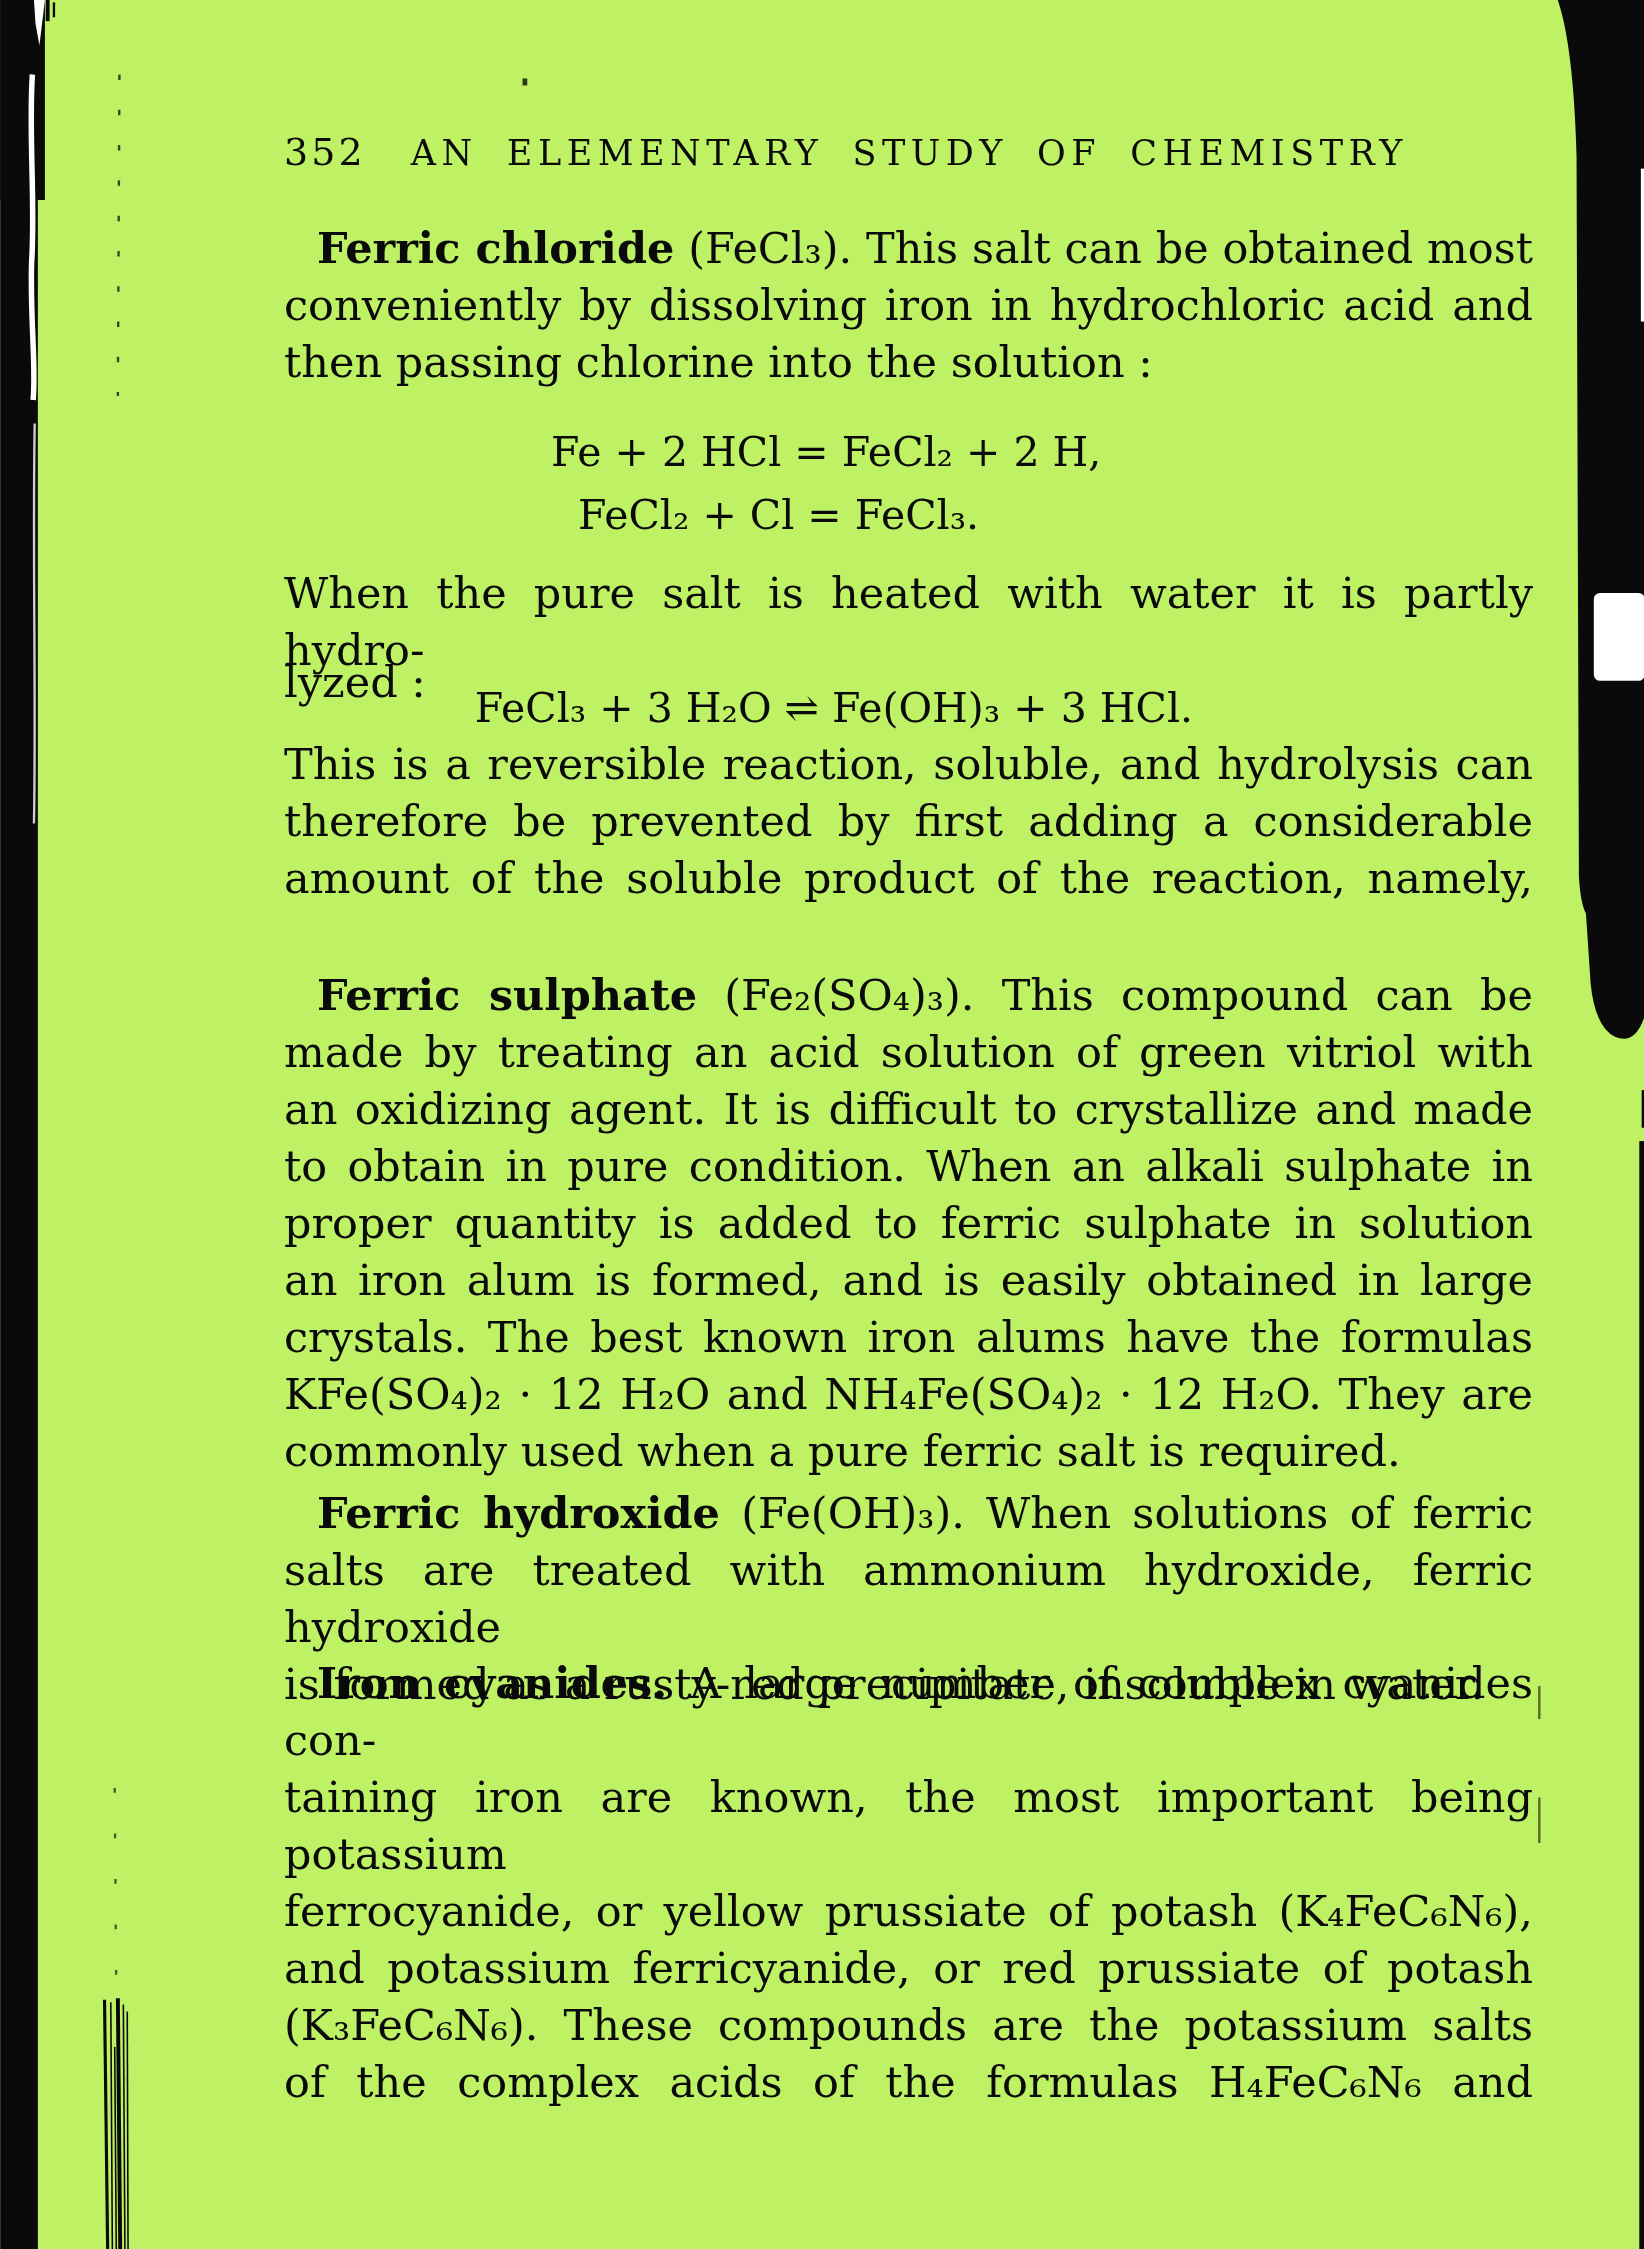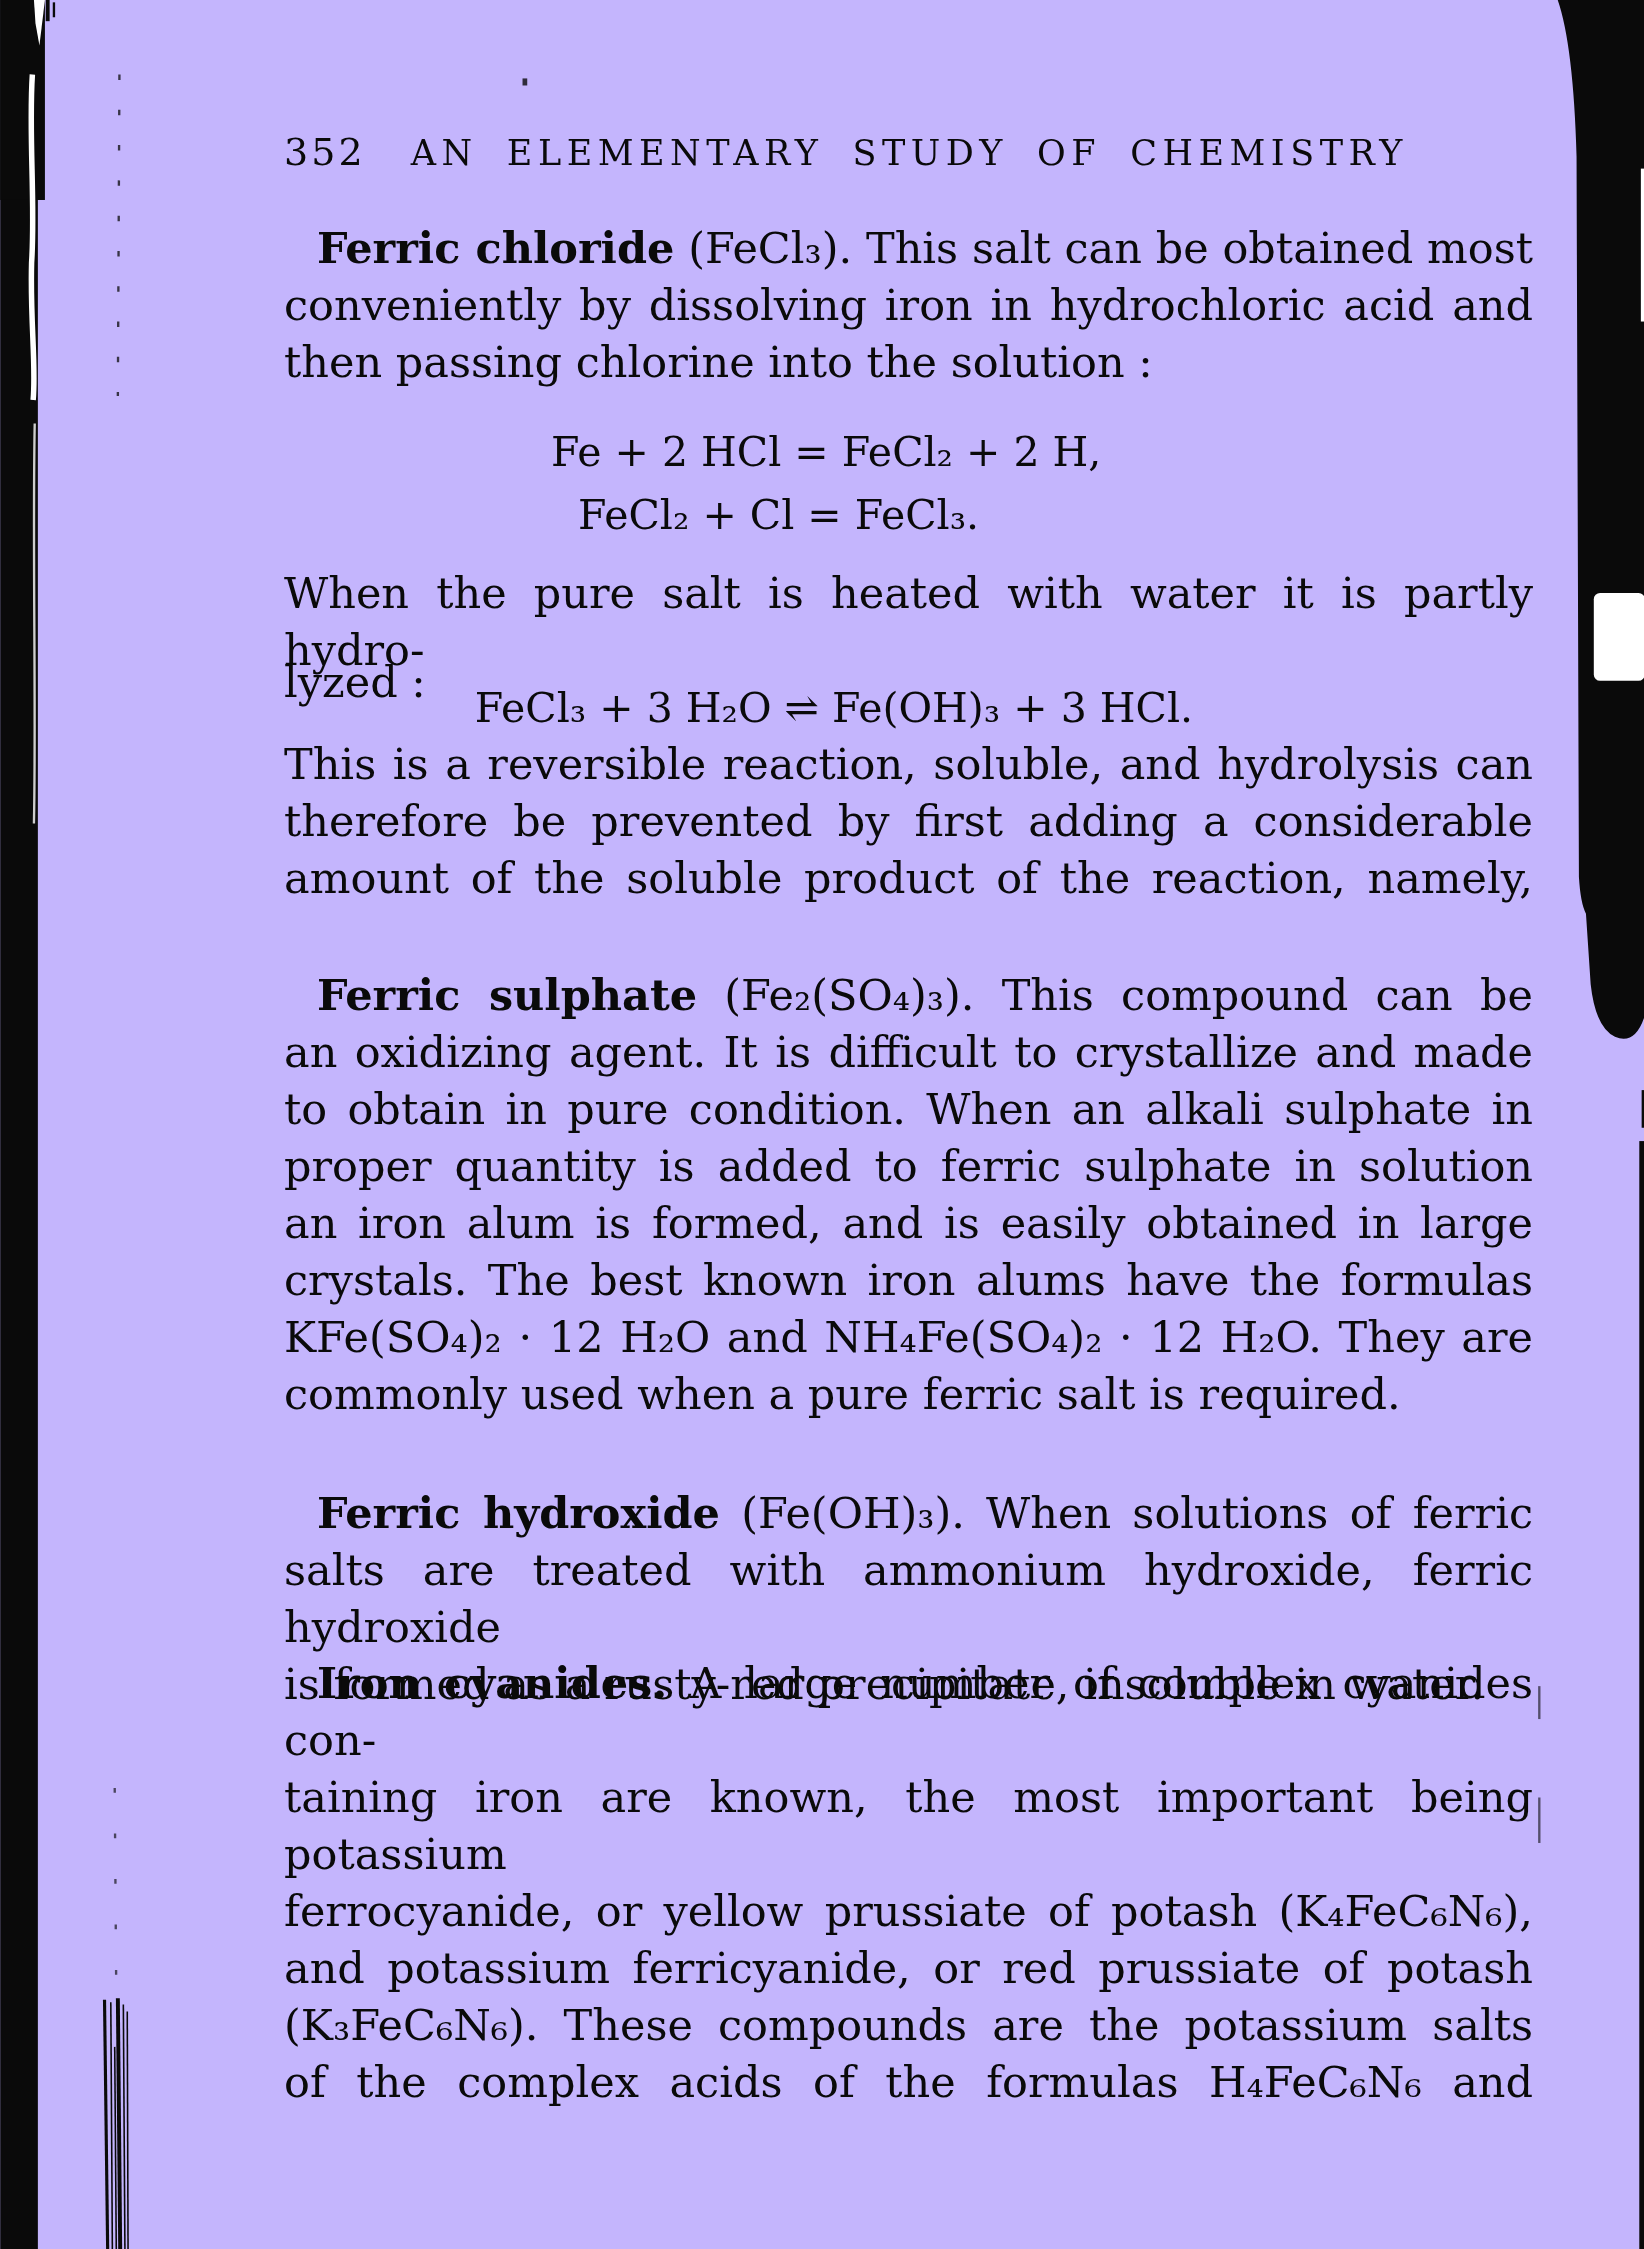--- a/index.html
+++ b/index.html
@@ -1,19 +1,19 @@
 <!DOCTYPE html>
 <html style="font-size:12.5px"><head>
 <meta charset="utf-8">
 <style>
   html,body{margin:0;padding:0;background:#e8e8e8;}
   .page{
     position:relative;
     width:1645px;height:2250px;
-    background:#c4b5fd;
+    background:#bef264;
     overflow:hidden;
     font-family:"DejaVu Serif","Liberation Serif",serif;
     color:#0a0a0a;
   }
   .artifacts{position:absolute;left:0;top:0;width:1645px;height:2250px;pointer-events:none;}
   .abs{position:absolute;}
   .header{
     position:absolute;left:284px;top:130px;width:1249px;
     white-space:nowrap;
   }
@@ -92,20 +92,21 @@
   </div>
 
   <div class="bodycol" style="top:736px">
     <div class="ln jl">This is a reversible reaction, soluble, and hydrolysis can</div>
     <div class="ln jl">therefore be prevented by first adding a considerable</div>
     <div class="ln jl">amount of the soluble product of the reaction, namely,</div>
   </div>
 
   <div class="bodycol" style="top:967px">
     <div class="ln jl ind"><b>Ferric sulphate</b><span> (Fe₂(SO₄)₃).  This compound can be</span></div>
+    <div class="ln jl">made by treating an acid solution of green vitriol with</div>
     <div class="ln jl">an oxidizing agent.  It is difficult to crystallize and made</div>
     <div class="ln jl">to obtain in pure condition.  When an alkali sulphate in</div>
     <div class="ln jl">proper quantity is added to ferric sulphate in solution</div>
     <div class="ln jl">an iron alum is formed, and is easily obtained in large</div>
     <div class="ln jl">crystals.  The best known iron alums have the formulas</div>
     <div class="ln jl">KFe(SO₄)₂ · 12 H₂O and NH₄Fe(SO₄)₂ · 12 H₂O.  They are</div>
     <div class="ln">commonly used when a pure ferric salt is required.</div>
   </div>
 
   <div class="bodycol" style="top:1485px">

